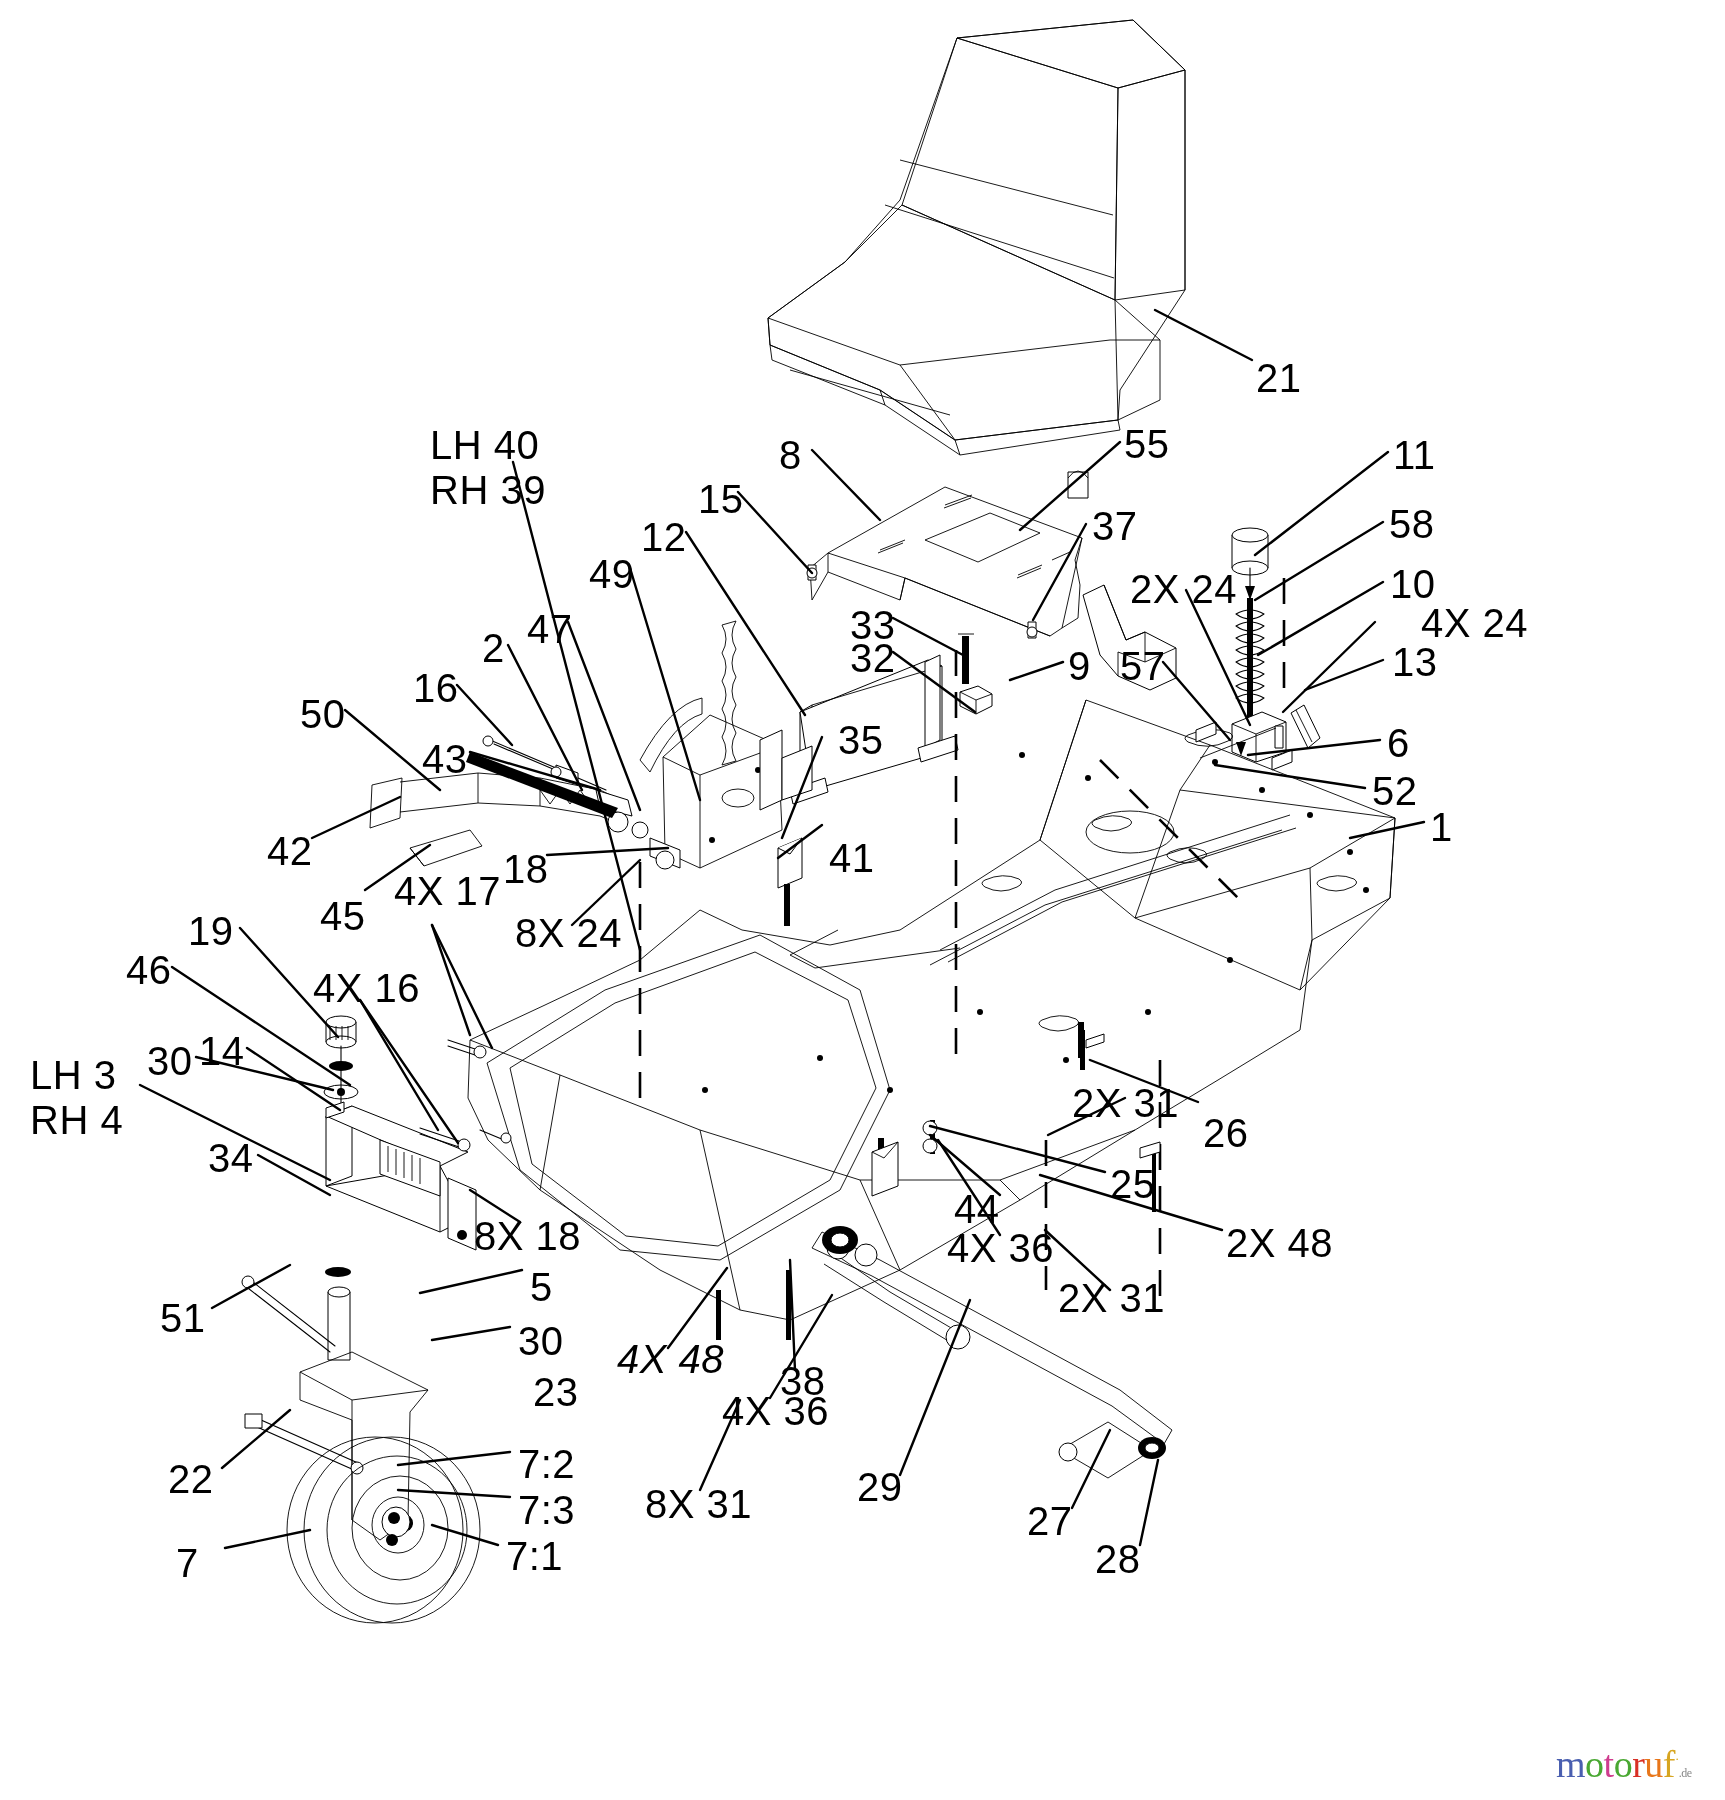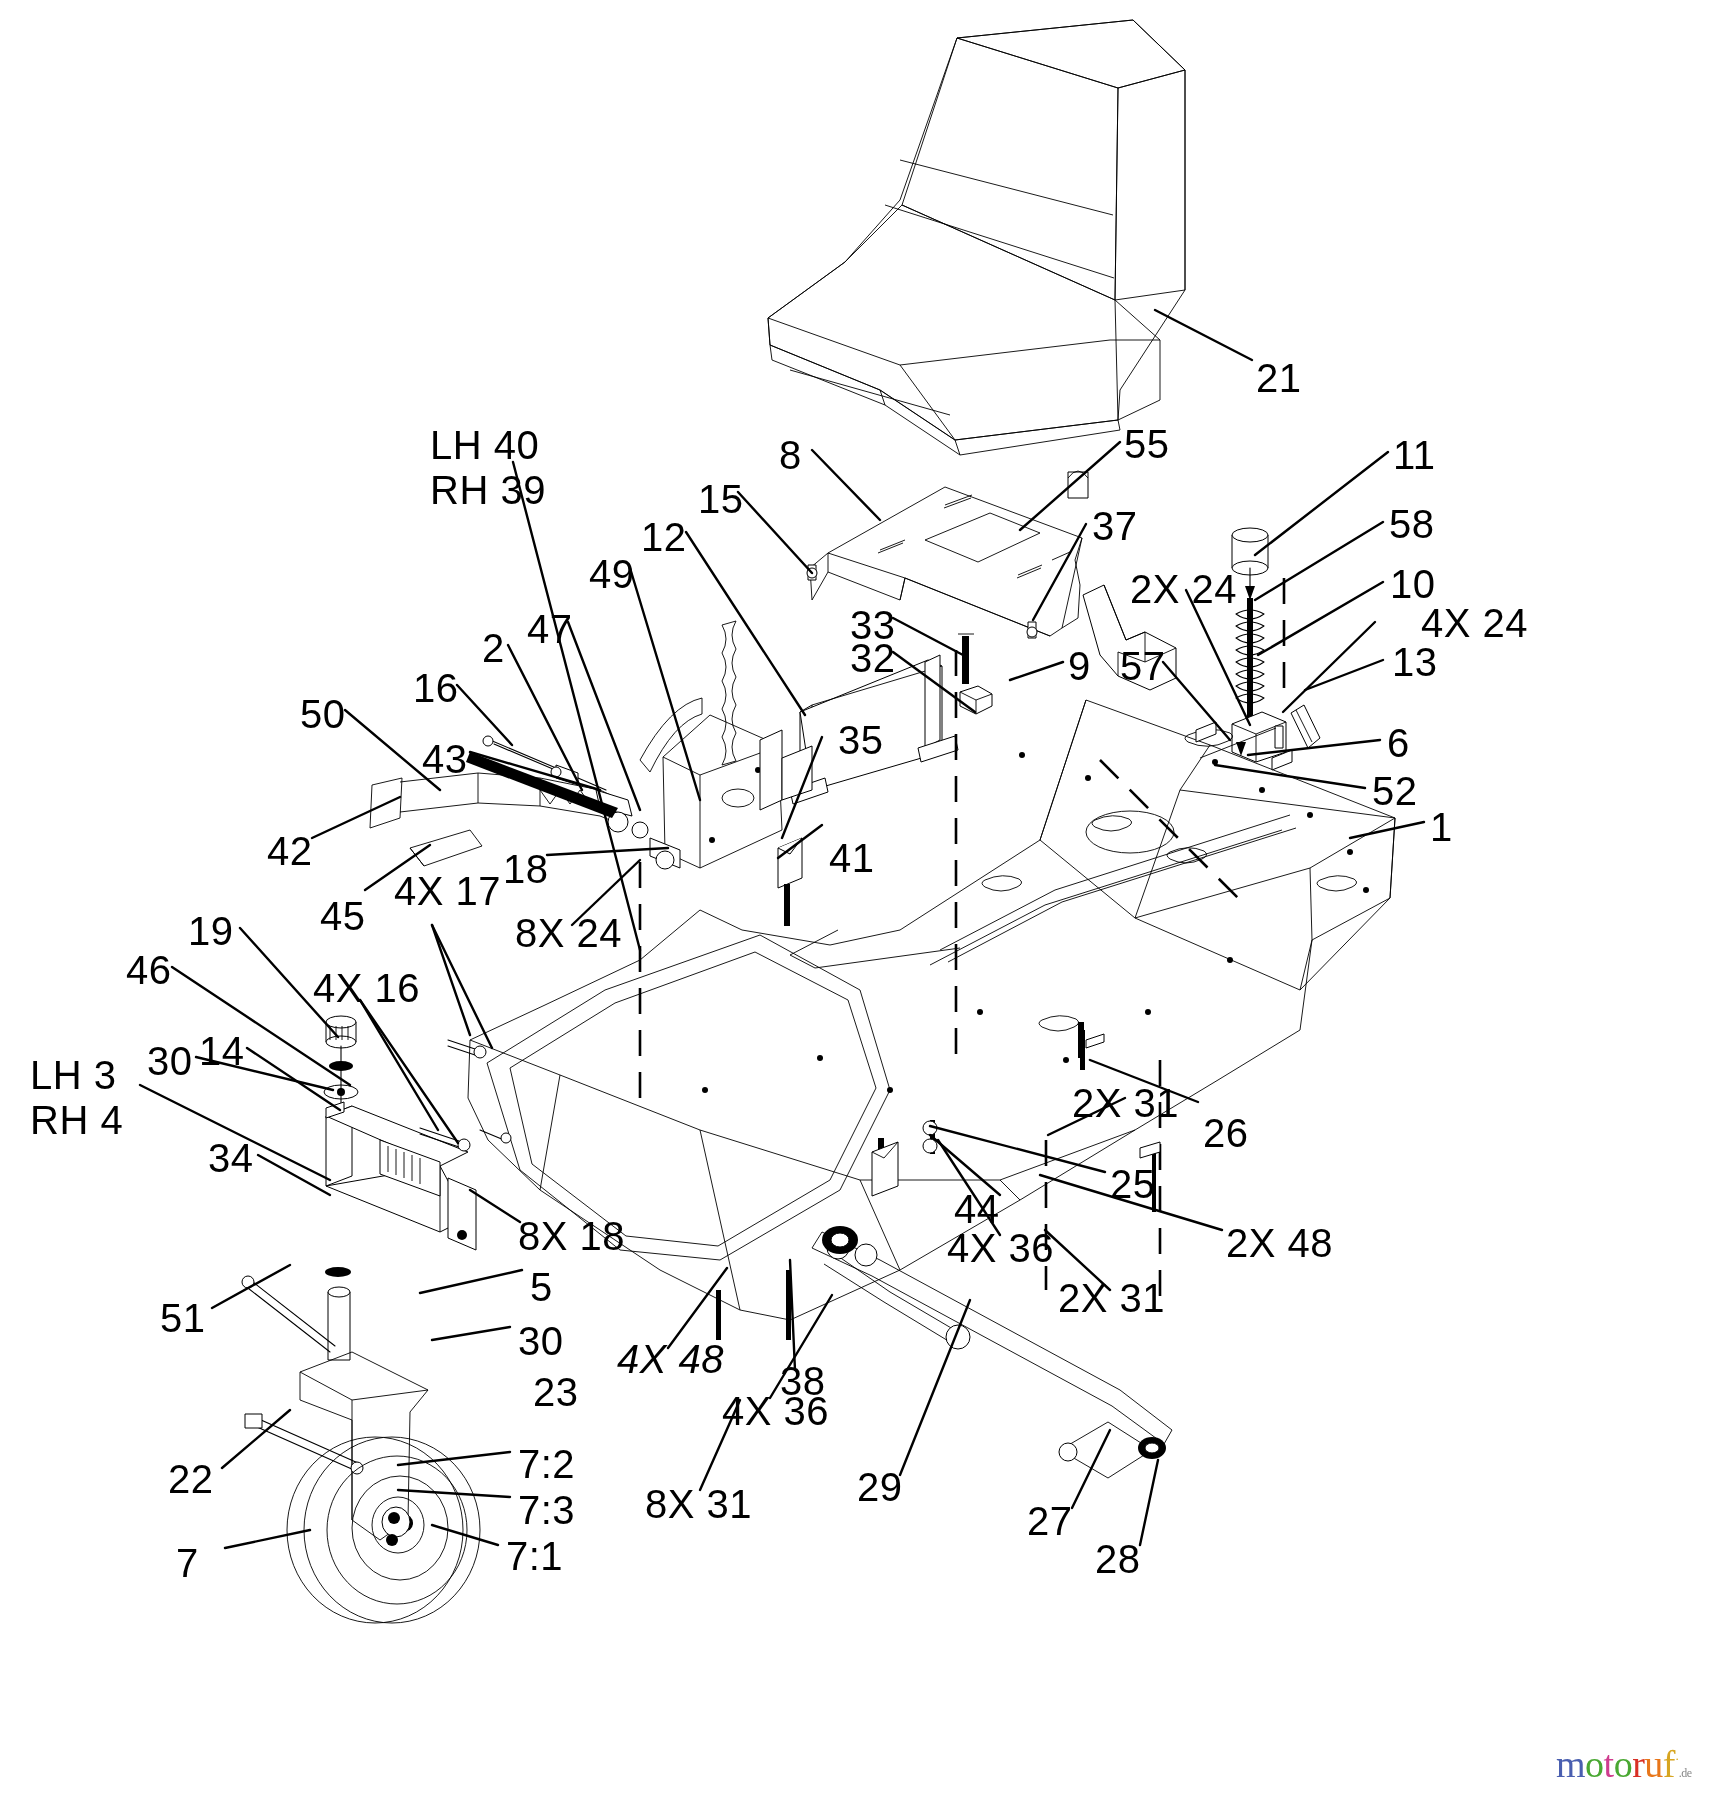--- a/index.html
+++ b/index.html
@@ -502,21 +502,21 @@
       <div class="callout" style="left: 313px; top: 967px;">4X 16</div>
       <div class="callout" style="left: 147px; top: 1040px;">30</div>
       <div class="callout" style="left: 199px; top: 1030px;">14</div>
       <div class="callout two" style="left: 30px; top: 1053px;">LH 3
 RH 4</div>
       <div class="callout" style="left: 208px; top: 1137px;">34</div>
       <div class="callout" style="left: 1072px; top: 1082px;">2X 31</div>
       <div class="callout" style="left: 1203px; top: 1112px;">26</div>
       <div class="callout" style="left: 1110px; top: 1163px;">25</div>
       <div class="callout" style="left: 954px; top: 1188px;">44</div>
-      <div class="callout" style="left: 474px; top: 1215px; margin-left: 44px;">8X 18</div>
+      <div class="callout" style="left: 474px; top: 1215px;">8X 18</div>
       <div class="callout" style="left: 947px; top: 1227px;">4X 36</div>
       <div class="callout" style="left: 1226px; top: 1222px;">2X 48</div>
       <div class="callout" style="left: 1058px; top: 1277px;">2X 31</div>
       <div class="callout" style="left: 530px; top: 1266px;">5</div>
       <div class="callout" style="left: 160px; top: 1297px;">51</div>
       <div class="callout" style="left: 518px; top: 1320px;">30</div>
       <div class="callout" style="left: 533px; top: 1371px;">23</div>
       <div class="callout" style="left: 617px; top: 1338px; font-style: italic;">4X 48</div>
       <div class="callout" style="left: 780px; top: 1360px;">38</div>
       <div class="callout" style="left: 722px; top: 1390px;">4X 36</div>

